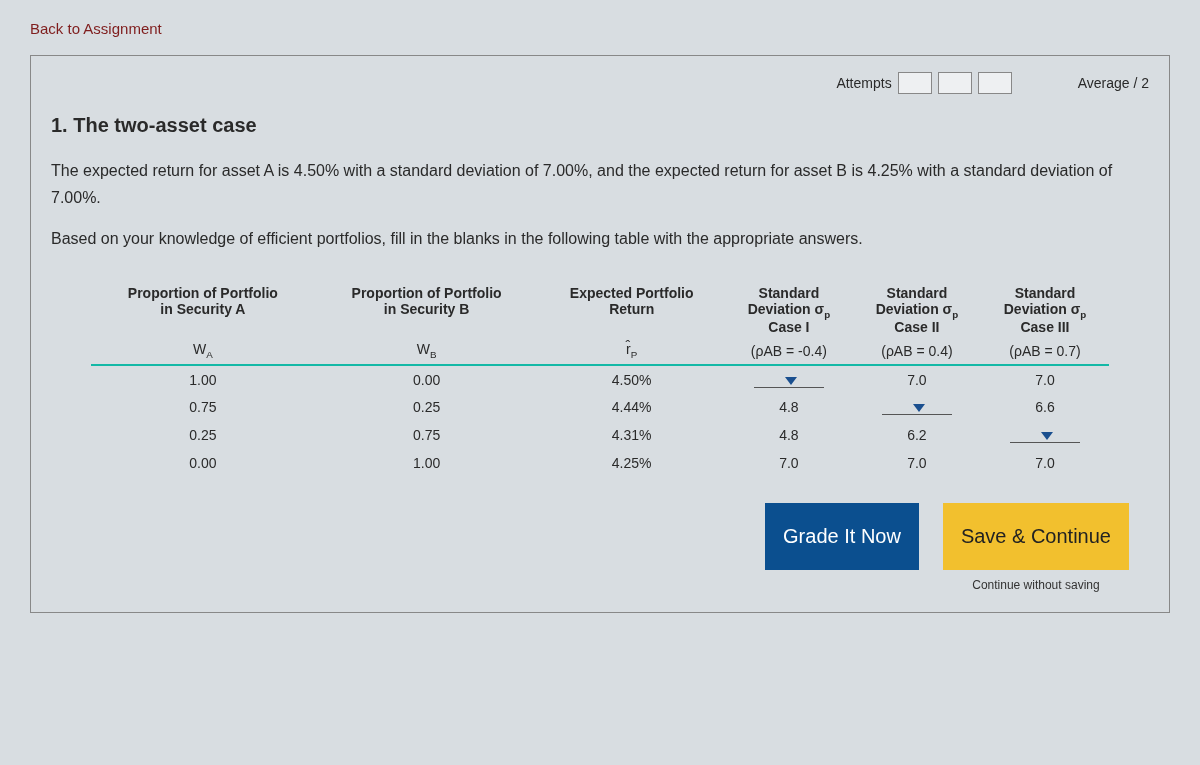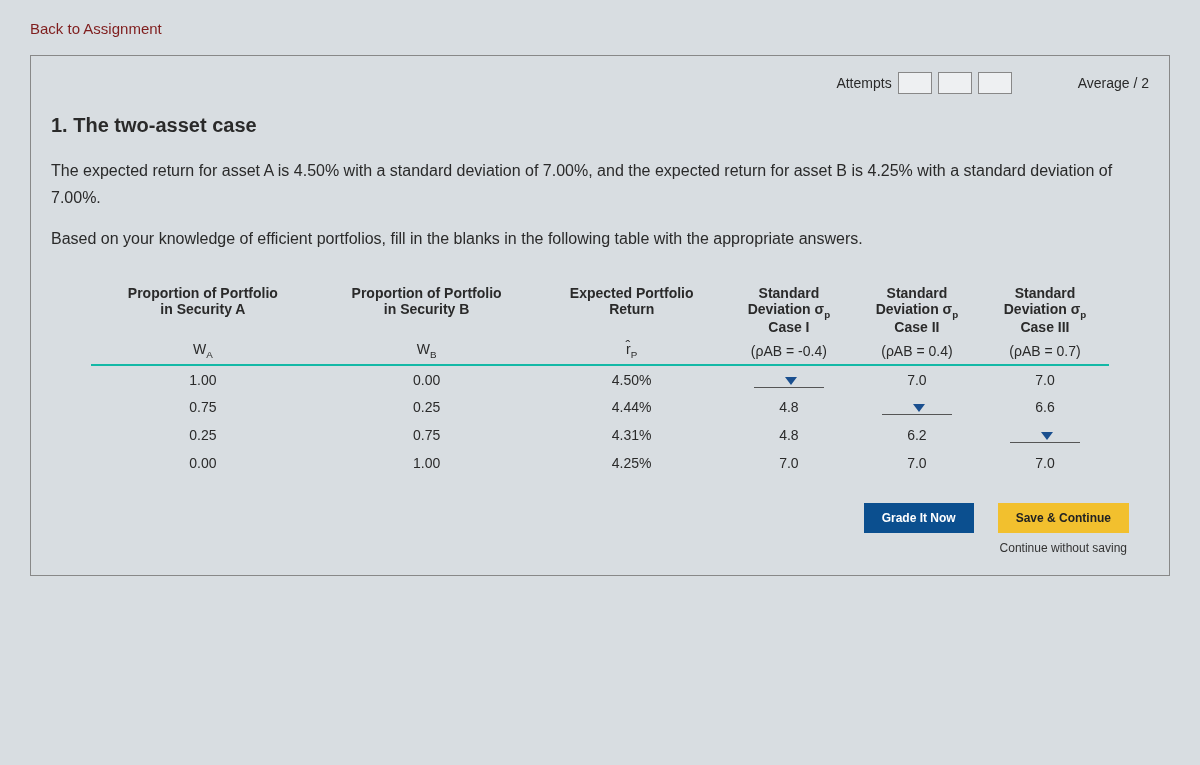--- a/index.html
+++ b/index.html
@@ -105,23 +105,23 @@
     .long-blank .chev-down { margin-left: 180px; }
     .button-row {
       display: flex;
       justify-content: flex-end;
       align-items: flex-start;
       gap: 24px;
       margin-top: 26px;
       padding-right: 20px;
     }
     .btn {
-      padding: 8px 18px;
-      font-size: 12px;
-      font-weight: bold;
+      padding: 22px 18px;
+      font-size: 20px;
+      font-weight: normal;
       border: none;
       cursor: pointer;
     }
     .btn-primary { background: #0b4f8f; color: #fff; }
     .btn-secondary { background: #f2c02e; color: #222; }
     .continue-wo {
       text-align: right;
       margin-top: 8px;
       font-size: 12px;
       color: #333;

